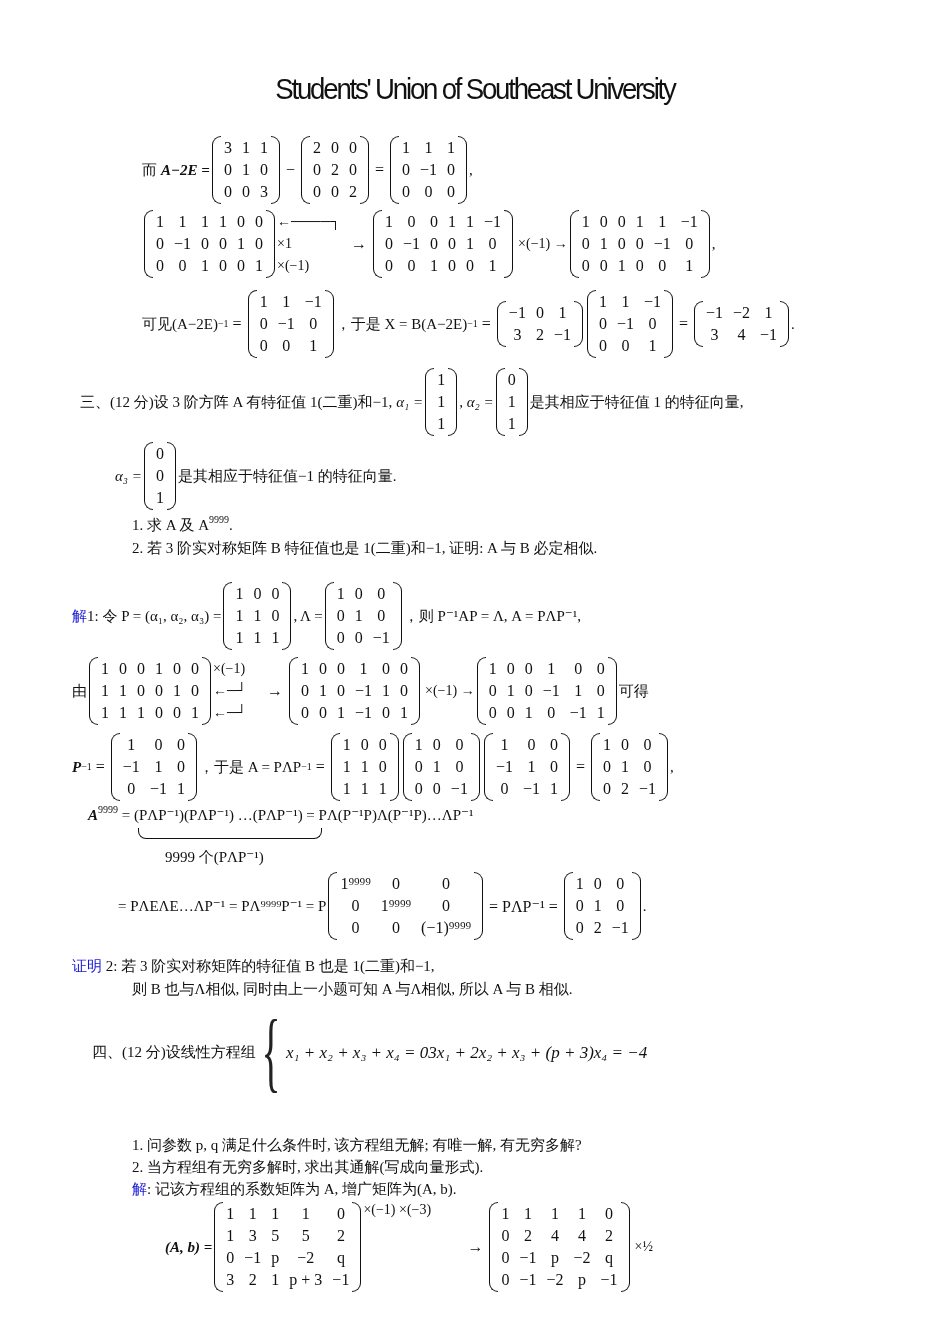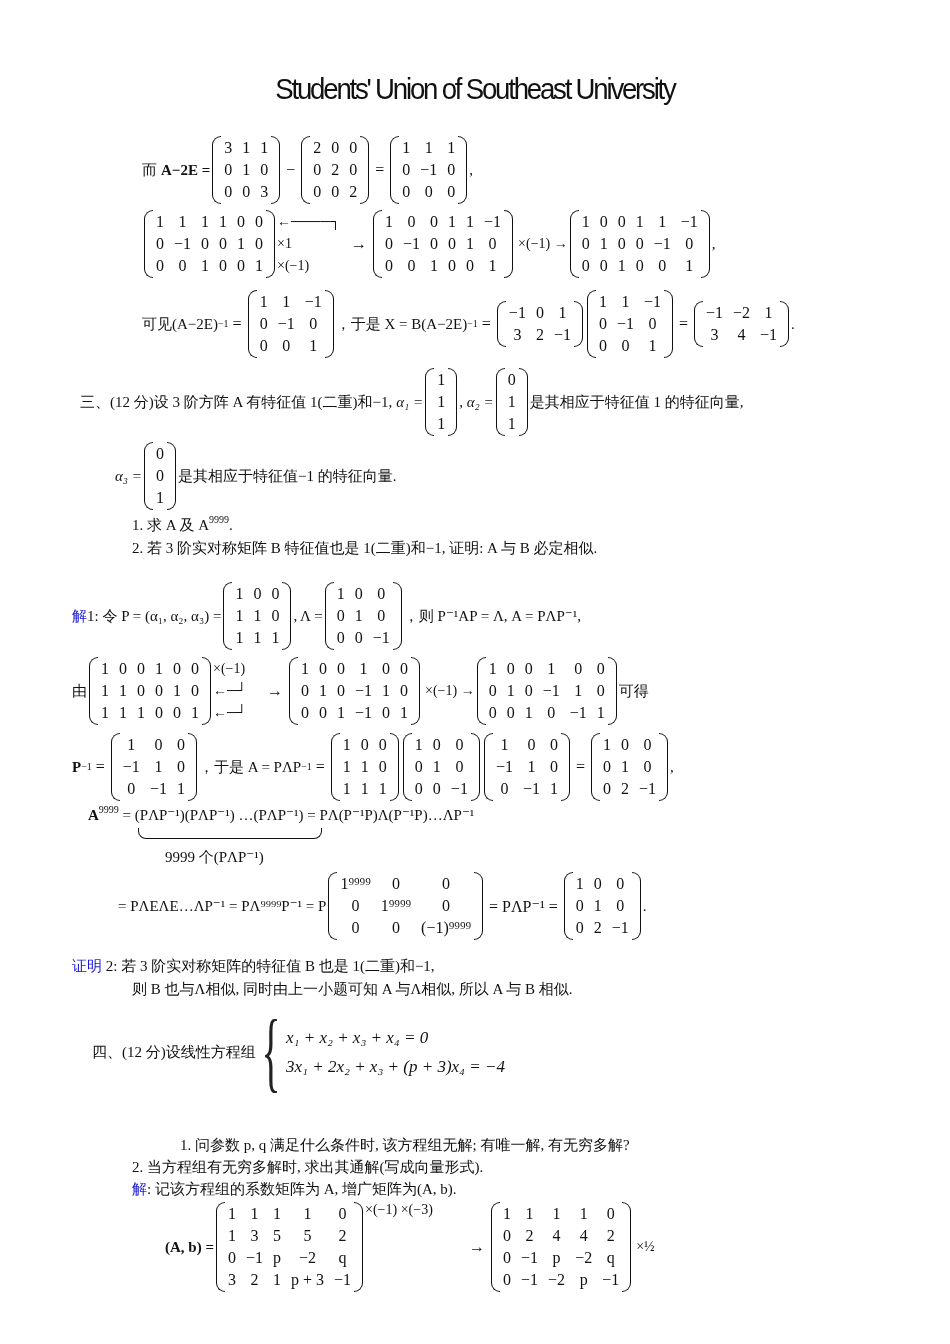--- a/index.html
+++ b/index.html
@@ -2,21 +2,21 @@
 <html><head>
 <meta charset="utf-8">
 <style>
   html, body { margin: 0; padding: 0; background: #ffffff; }
   body { width: 950px; height: 1344px; position: relative; overflow: hidden;
          font-family: "Liberation Serif", "DejaVu Serif", serif; color: #111; font-size: 15px; }
   .abs { position: absolute; white-space: nowrap; }
   .header { left: 0; width: 950px; top: 72px; text-align: center; font-family: "Liberation Sans", sans-serif;
             font-size: 30px; letter-spacing: -2.4px; transform: scaleX(0.92); color: #111; }
   .line { display: flex; align-items: center; position: absolute; white-space: nowrap; }
-  .b { font-weight: bold; }
+  .b { font-weight: bold; font-style: italic; }
   .it { font-style: italic; }
   .blue { color: #1a1ad6; }
   sup { font-size: 10px; vertical-align: 7px; line-height: 0; }
   .mat { display: inline-flex; align-items: stretch; margin: 0 2px; }
   .mat .lp, .mat .rp { width: 8px; border: 1.4px solid #111; }
   .mat .lp { border-right: none; border-radius: 10px 0 0 10px; }
   .mat .rp { border-left: none; border-radius: 0 10px 10px 0; }
   .grid { display: grid; column-gap: 10px; row-gap: 2px; padding: 2px 3px; text-align: center; line-height: 20px; font-size: 16px; }
   .op { margin: 0 4px; font-size: 16px; }
   .note { font-size: 14px; margin-left: 3px; }
@@ -527,27 +527,27 @@
 </div>
 
 <div class="abs" style="left:72px; top:957px;">
   <span class="blue">证明</span><span> 2:  若 3 阶实对称矩阵的特征值 B 也是 1(二重)和−1,</span>
 </div>
 <div class="abs" style="left:132px; top:980px;text-align:right;">则 B 也与Λ相似, 同时由上一小题可知 A 与Λ相似, 所以 A 与 B 相似.</div>
 
 <div class="abs sys" style="left:92px; top:1012px;">
   <span>四、(12 分)设线性方程组</span>
   <span class="curly">{</span>
-  <span class="eqs it" style="display:flex;flex-direction:column;font-style:italic;">
+  <span class="eqs it" style="display:flex;flex-direction:row;font-style:italic;">
     <span>x₁ + x₂ + x₃ + x₄ = 0</span>
     <span>3x₁ + 2x₂ + x₃ + (p + 3)x₄ = −4</span>
   </span>
 </div>
 
-<div class="abs" style="left:132px; top:1136px;margin-left:48px;">1.  问参数 p, q 满足什么条件时, 该方程组无解; 有唯一解, 有无穷多解?</div>
+<div class="abs" style="left:132px; top:1136px;">1.  问参数 p, q 满足什么条件时, 该方程组无解; 有唯一解, 有无穷多解?</div>
 <div class="abs" style="left:132px; top:1158px;">2.  当方程组有无穷多解时, 求出其通解(写成向量形式).</div>
 <div class="abs" style="left:132px; top:1180px;">
   <span class="blue">解</span><span>:  记该方程组的系数矩阵为 A,  增广矩阵为(A, b).</span>
 </div>
 
 <div class="line" style="left:165px; top:1202px;">
   <span class="b">(A, b) =</span>
   <span class="mat">
       <span class="lp"></span>
       <span class="grid" style="grid-template-columns: repeat(5, auto);">

